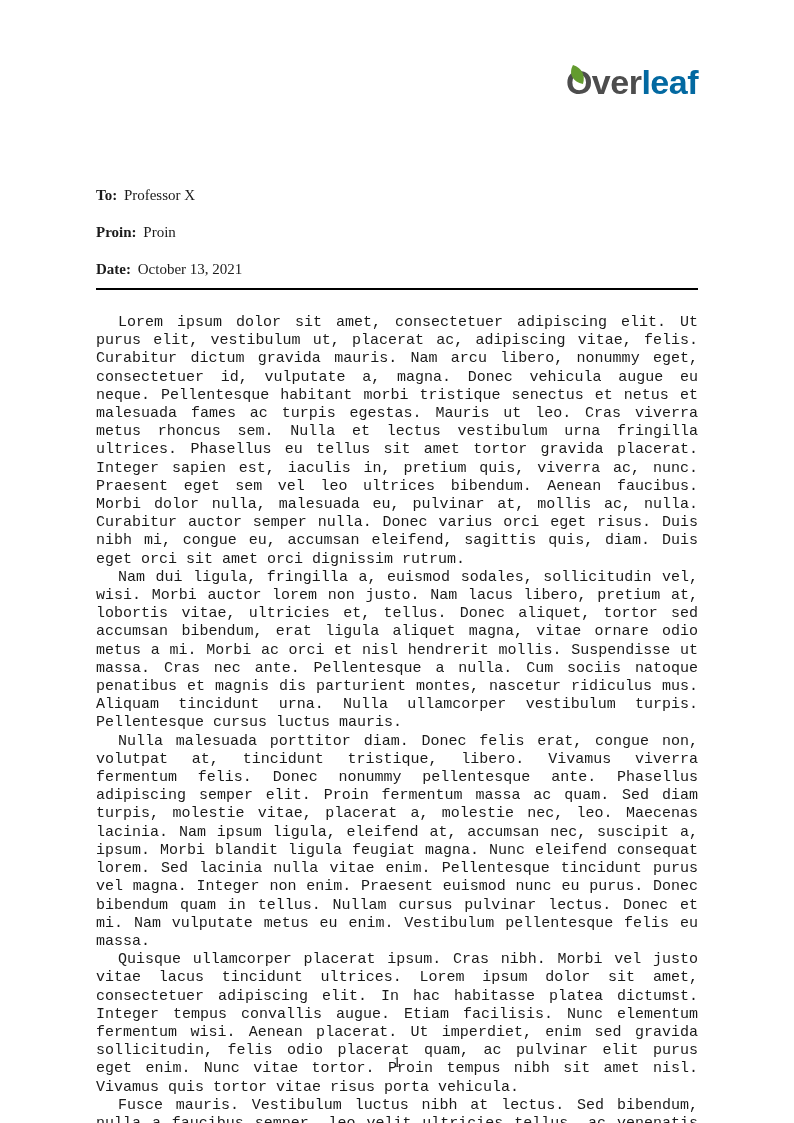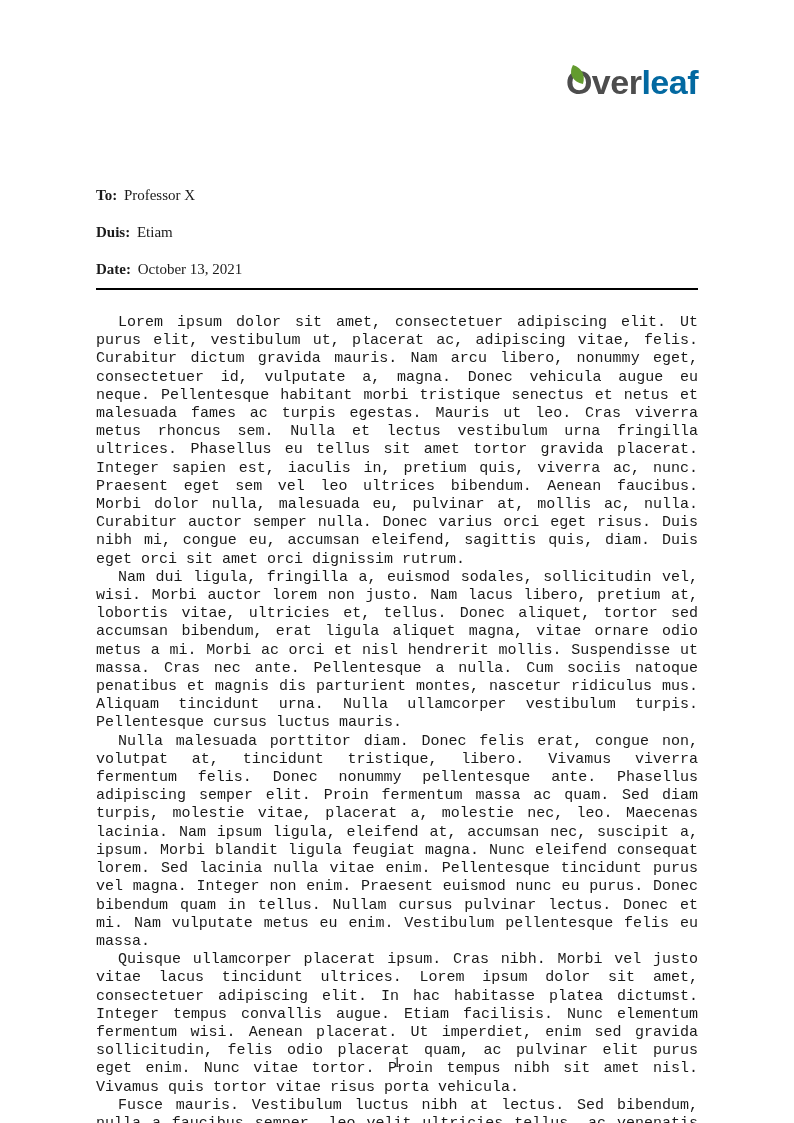--- a/index.html
+++ b/index.html
@@ -97,21 +97,21 @@
       </span>
       <span class="part-over">Over</span><span class="part-leaf">leaf</span>
     </div>
   </div>
 
   <div class="memo-fields">
     <div class="field">
       <span class="label">To:</span><span class="value">Professor X</span>
     </div>
     <div class="field">
-      <span class="label">Duis:</span><span class="value">Etiam</span>
+      <span class="label">Proin:</span><span class="value">Proin</span>
     </div>
     <div class="field">
       <span class="label">Date:</span><span class="value">October 13, 2021</span>
     </div>
   </div>
 
   <hr class="rule">
 
   <div class="body-text">
     <p>Lorem ipsum dolor sit amet, consectetuer adipiscing elit. Ut purus elit, vestibulum ut, placerat ac, adipiscing vitae, felis. Curabitur dictum gravida mauris. Nam arcu libero, nonummy eget, consectetuer id, vulputate a, magna. Donec vehicula augue eu neque. Pellentesque habitant morbi tristique senectus et netus et malesuada fames ac turpis egestas. Mauris ut leo. Cras viverra metus rhoncus sem. Nulla et lectus vestibulum urna fringilla ultrices. Phasellus eu tellus sit amet tortor gravida placerat. Integer sapien est, iaculis in, pretium quis, viverra ac, nunc. Praesent eget sem vel leo ultrices bibendum. Aenean faucibus. Morbi dolor nulla, malesuada eu, pulvinar at, mollis ac, nulla. Curabitur auctor semper nulla. Donec varius orci eget risus. Duis nibh mi, congue eu, accumsan eleifend, sagittis quis, diam. Duis eget orci sit amet orci dignissim rutrum.</p>

